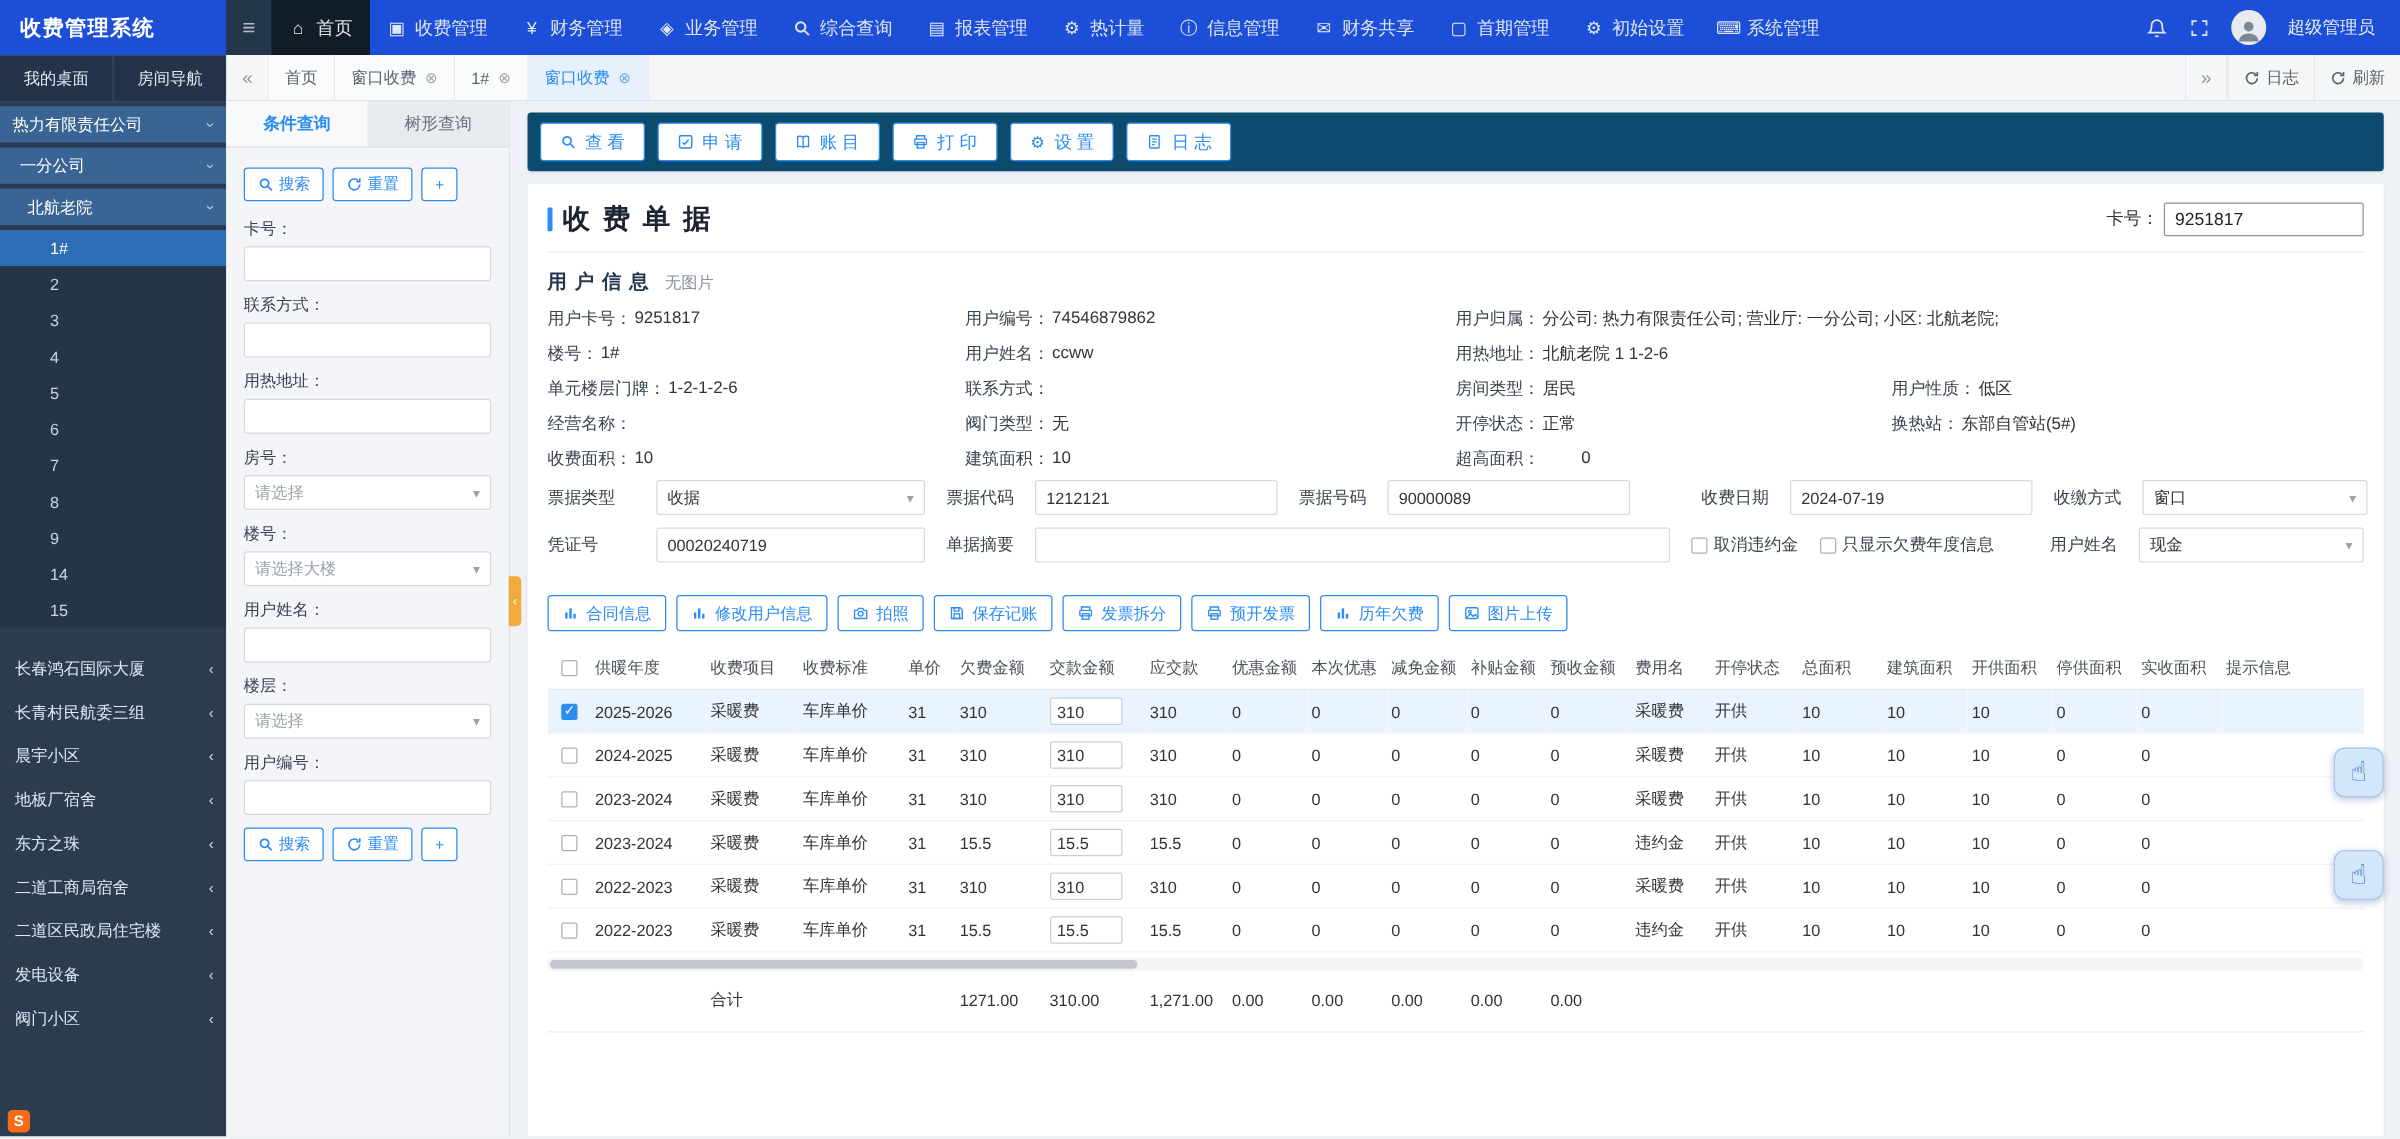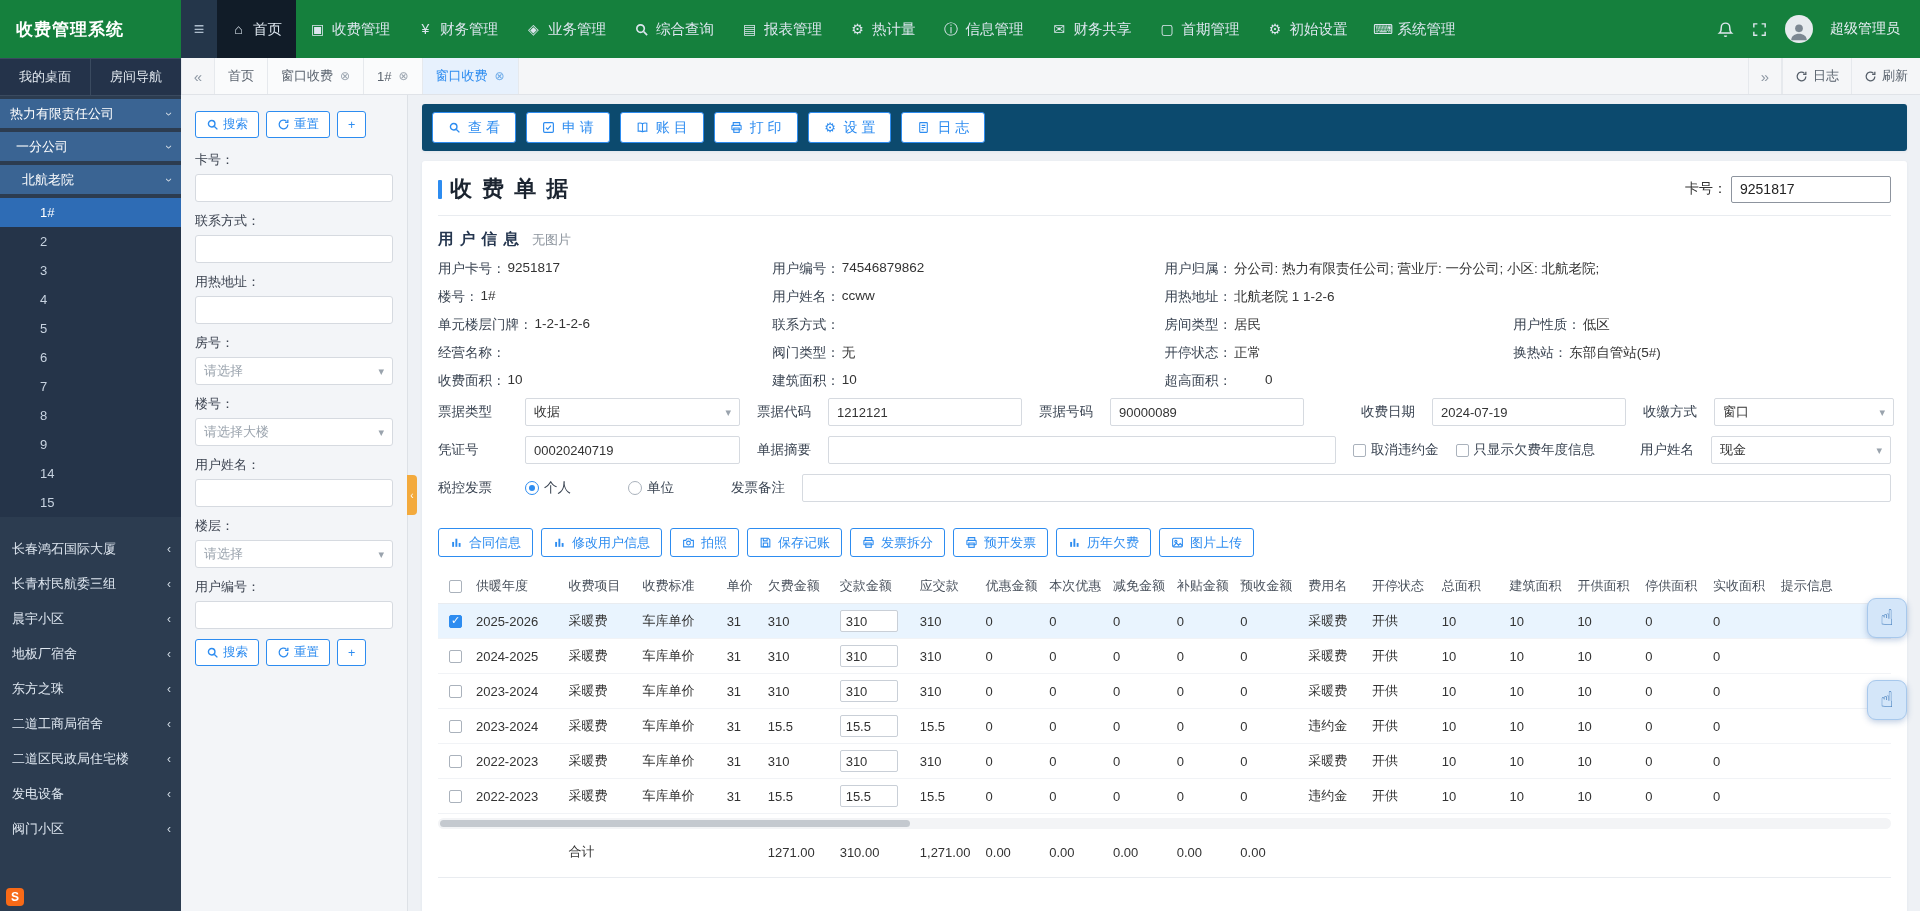--- a/index.html
+++ b/index.html
@@ -1,21 +1,21 @@
 <!DOCTYPE html>
 <html><head>
 <meta charset="utf-8">
 <style>
   *{box-sizing:border-box;margin:0;padding:0}
   html,body{width:1920px;height:911px;overflow:hidden;background:#eef1f5;
     font-family:"Liberation Sans","DejaVu Sans",sans-serif;}
   .app{width:1920px;height:911px;position:relative;overflow:hidden}
 
   
-  .topnav{height:58px;background:#15803d;display:flex;align-items:center;color:#e8eef5}
+  .topnav{height:44px;background:#1d4ed8;display:flex;align-items:center;color:#e8eef5}
   .brand{width:181px;padding-left:16px;font-size:17px;font-weight:bold;letter-spacing:1px;color:#fff;flex-shrink:0}
   .hamburger{width:36px;height:100%;display:flex;align-items:center;justify-content:center;font-size:18px;color:#aebdcc;cursor:pointer;background:#24364a}
   .menu{display:flex;height:100%}
   .menu-item{display:flex;align-items:center;gap:7px;padding:0 14px;font-size:14.5px;cursor:pointer;color:#dde6ef;white-space:nowrap}
   .menu-item.active{background:#111c28}
   .nav-right{margin-left:auto;display:flex;align-items:center;gap:17px;padding-right:20px;font-size:14px;color:#e8eef5}
   .nav-ico{display:inline-flex;cursor:pointer;color:#dfe6ee}
   .nav-ico svg{width:17px;height:17px}
   .avatar-sm{width:28px;height:28px;border-radius:50%;background:#e7ebef;overflow:hidden;display:inline-flex;align-items:flex-end;justify-content:center}
   .avatar-sm svg{width:22px;height:22px;color:#7c8792}
@@ -356,20 +356,24 @@
                 </svg>
               </span>
             <span>刷新</span>
           </span>
         </div>
       </div>
 
       <div class="body-row">
 
         <aside class="filter-panel">
+          <div class="fp-tabs">
+              <div class="fp-tab active">条件查询</div>
+              <div class="fp-tab">树形查询</div>
+            </div>
           <div class="fp-body">
             <div class="fp-btnrow">
                 <button class="btn-sm">
                   <span class="ic">
                     <svg viewBox="0 0 24 24" fill="none" stroke="currentColor" stroke-width="2.6">
                       <circle cx="10.5" cy="10.5" r="6"></circle>
                       <path d="M15.5 15.5L21 21"></path>
                     </svg>
                   </span>
                   <span>搜索</span>
@@ -615,33 +619,20 @@
                 <span class="cbx">
                     <span class="cb"></span>
                     <span>只显示欠费年度信息</span>
                   </span>
                 <span class="flabel ml-auto">用户姓名</span>
                 <div class="sel w180">
                     <span>现金</span>
                     <span class="sel-arrow">▾</span>
                   </div>
               </div>
-              <div class="fee-row">
-                <span class="flabel flabel1">税控发票</span>
-                <span class="radio">
-                    <span class="rd checked"></span>
-                    <span>个人</span>
-                  </span>
-                <span class="radio ml40">
-                    <span class="rd"></span>
-                    <span>单位</span>
-                  </span>
-                <span class="flabel ml40">发票备注</span>
-                <input class="fin grow" value="" style="">
-              </div>
             </div>
 
             <div class="actions-row">
                 <button class="btn-md">
                   <span class="ic">
                     <svg viewBox="0 0 24 24" fill="currentColor">
                       <rect x="4" y="11" width="3.5" height="9"></rect>
                       <rect x="10" y="5" width="3.5" height="15"></rect>
                       <rect x="16" y="13" width="3.5" height="7"></rect>
                     </svg>

